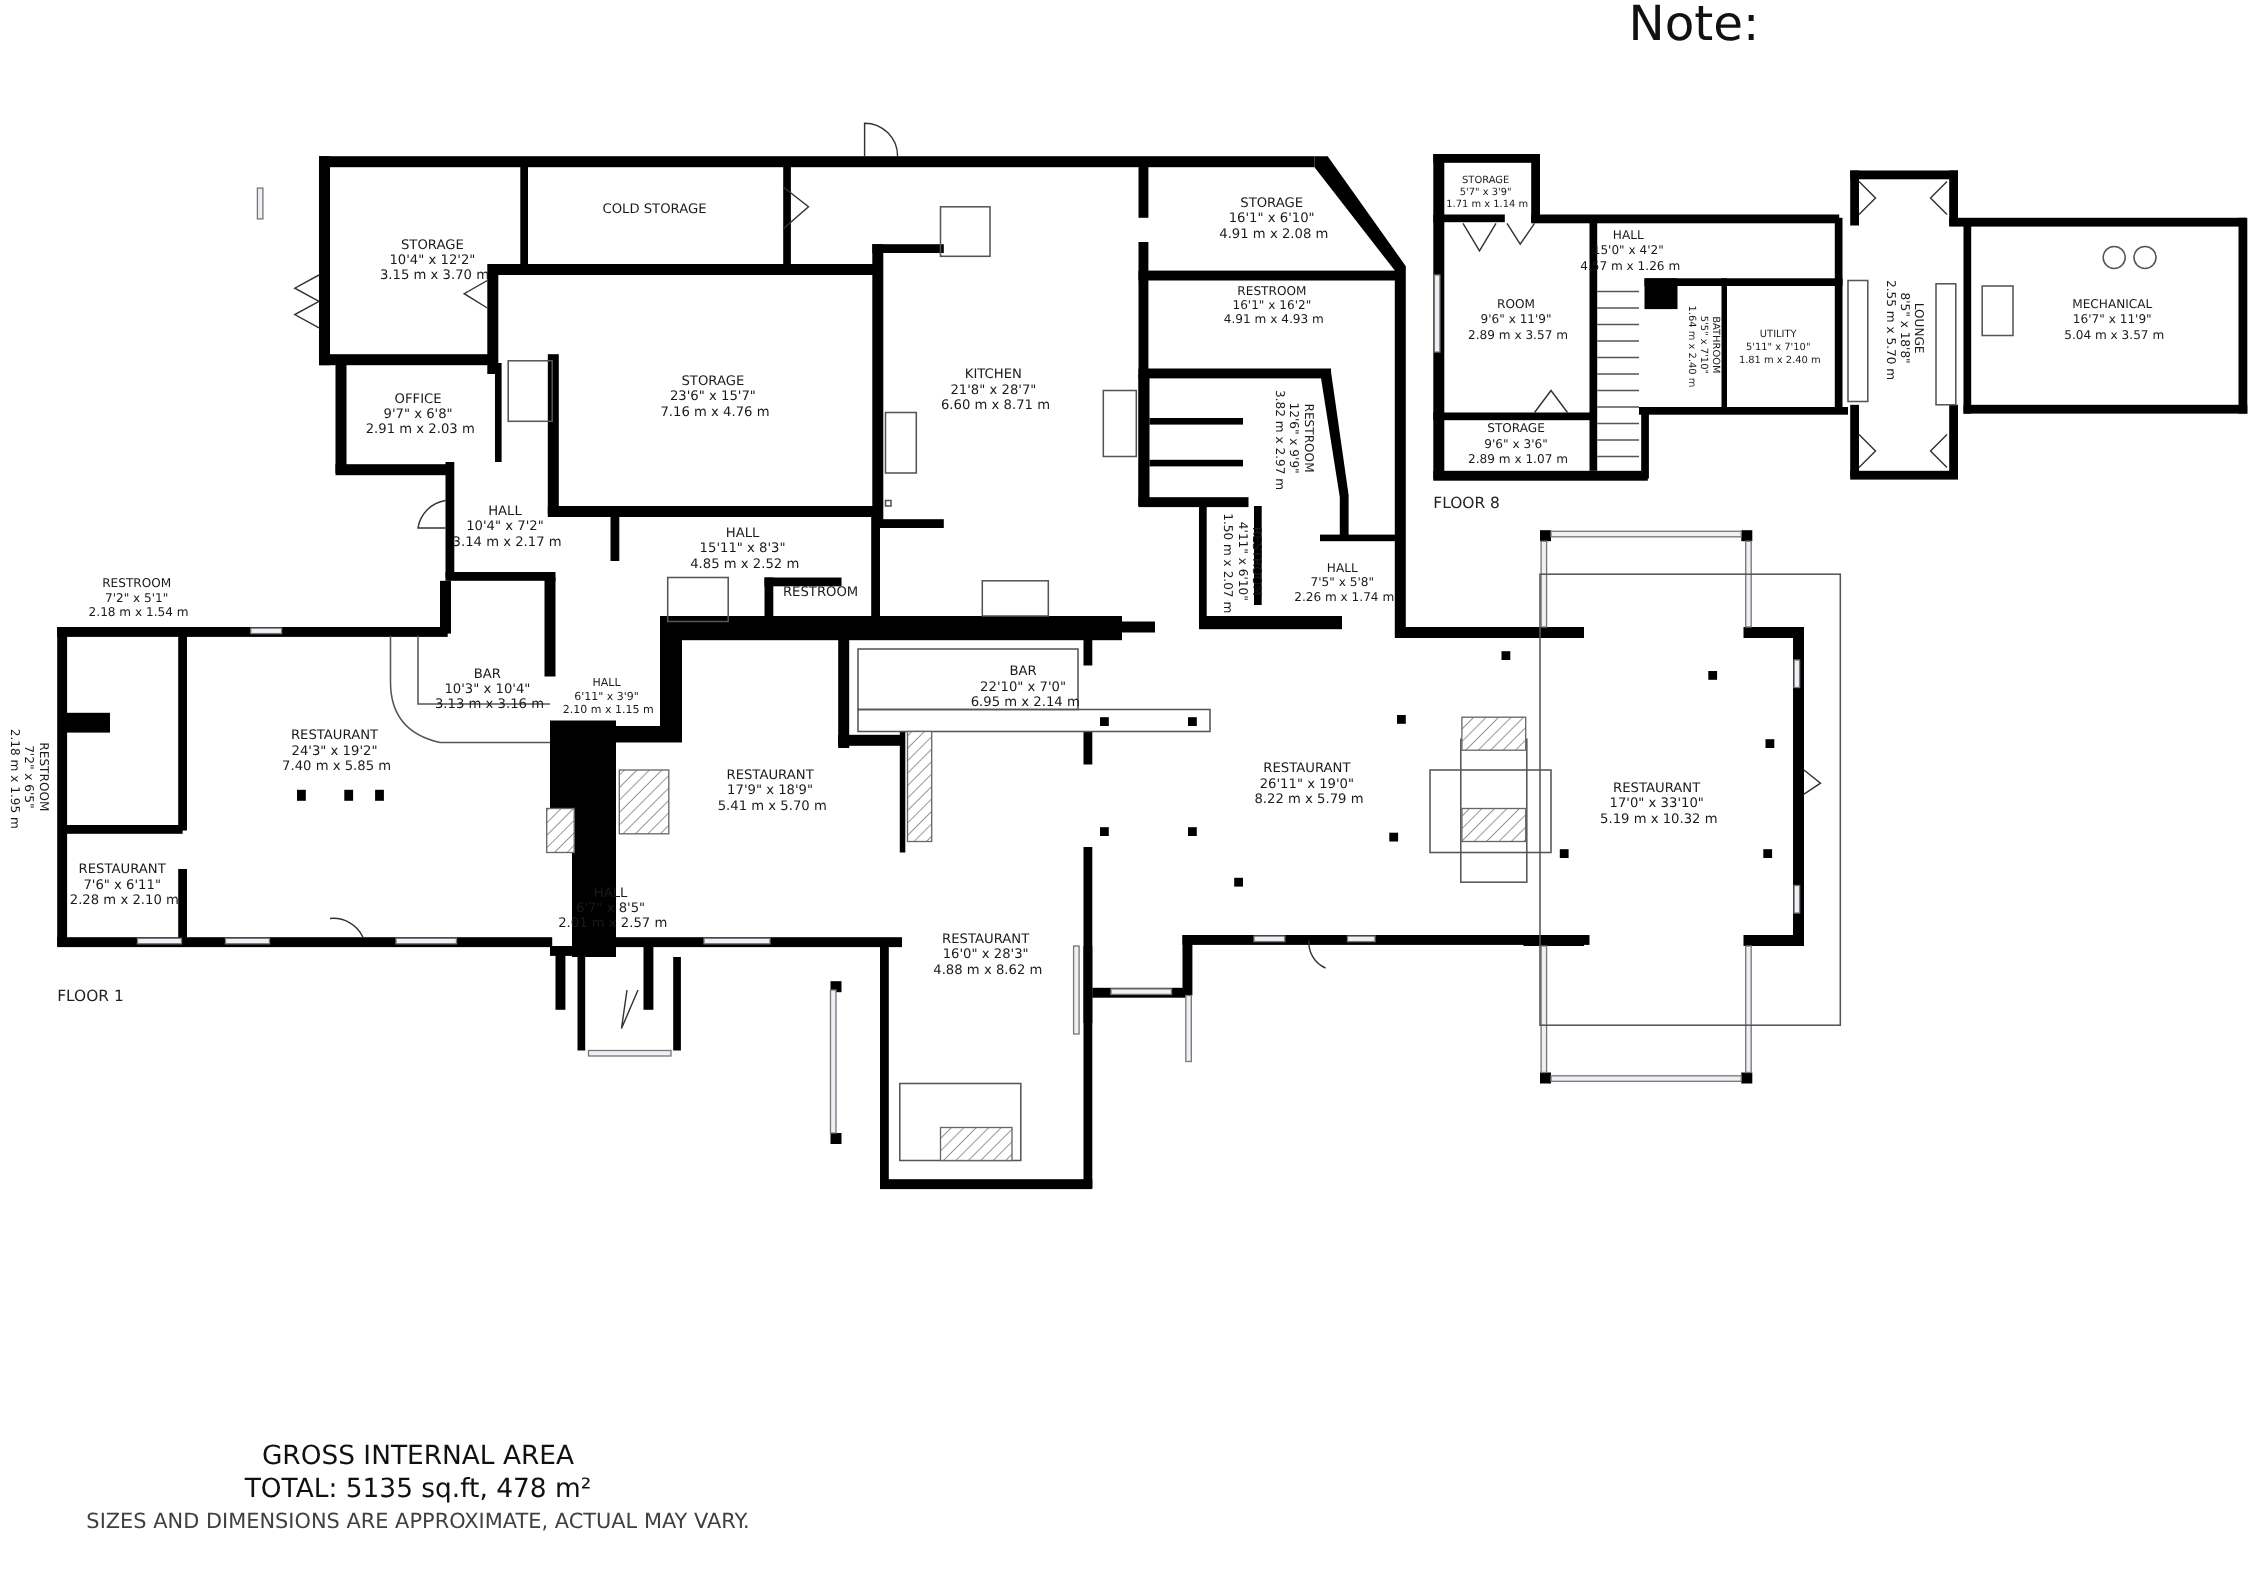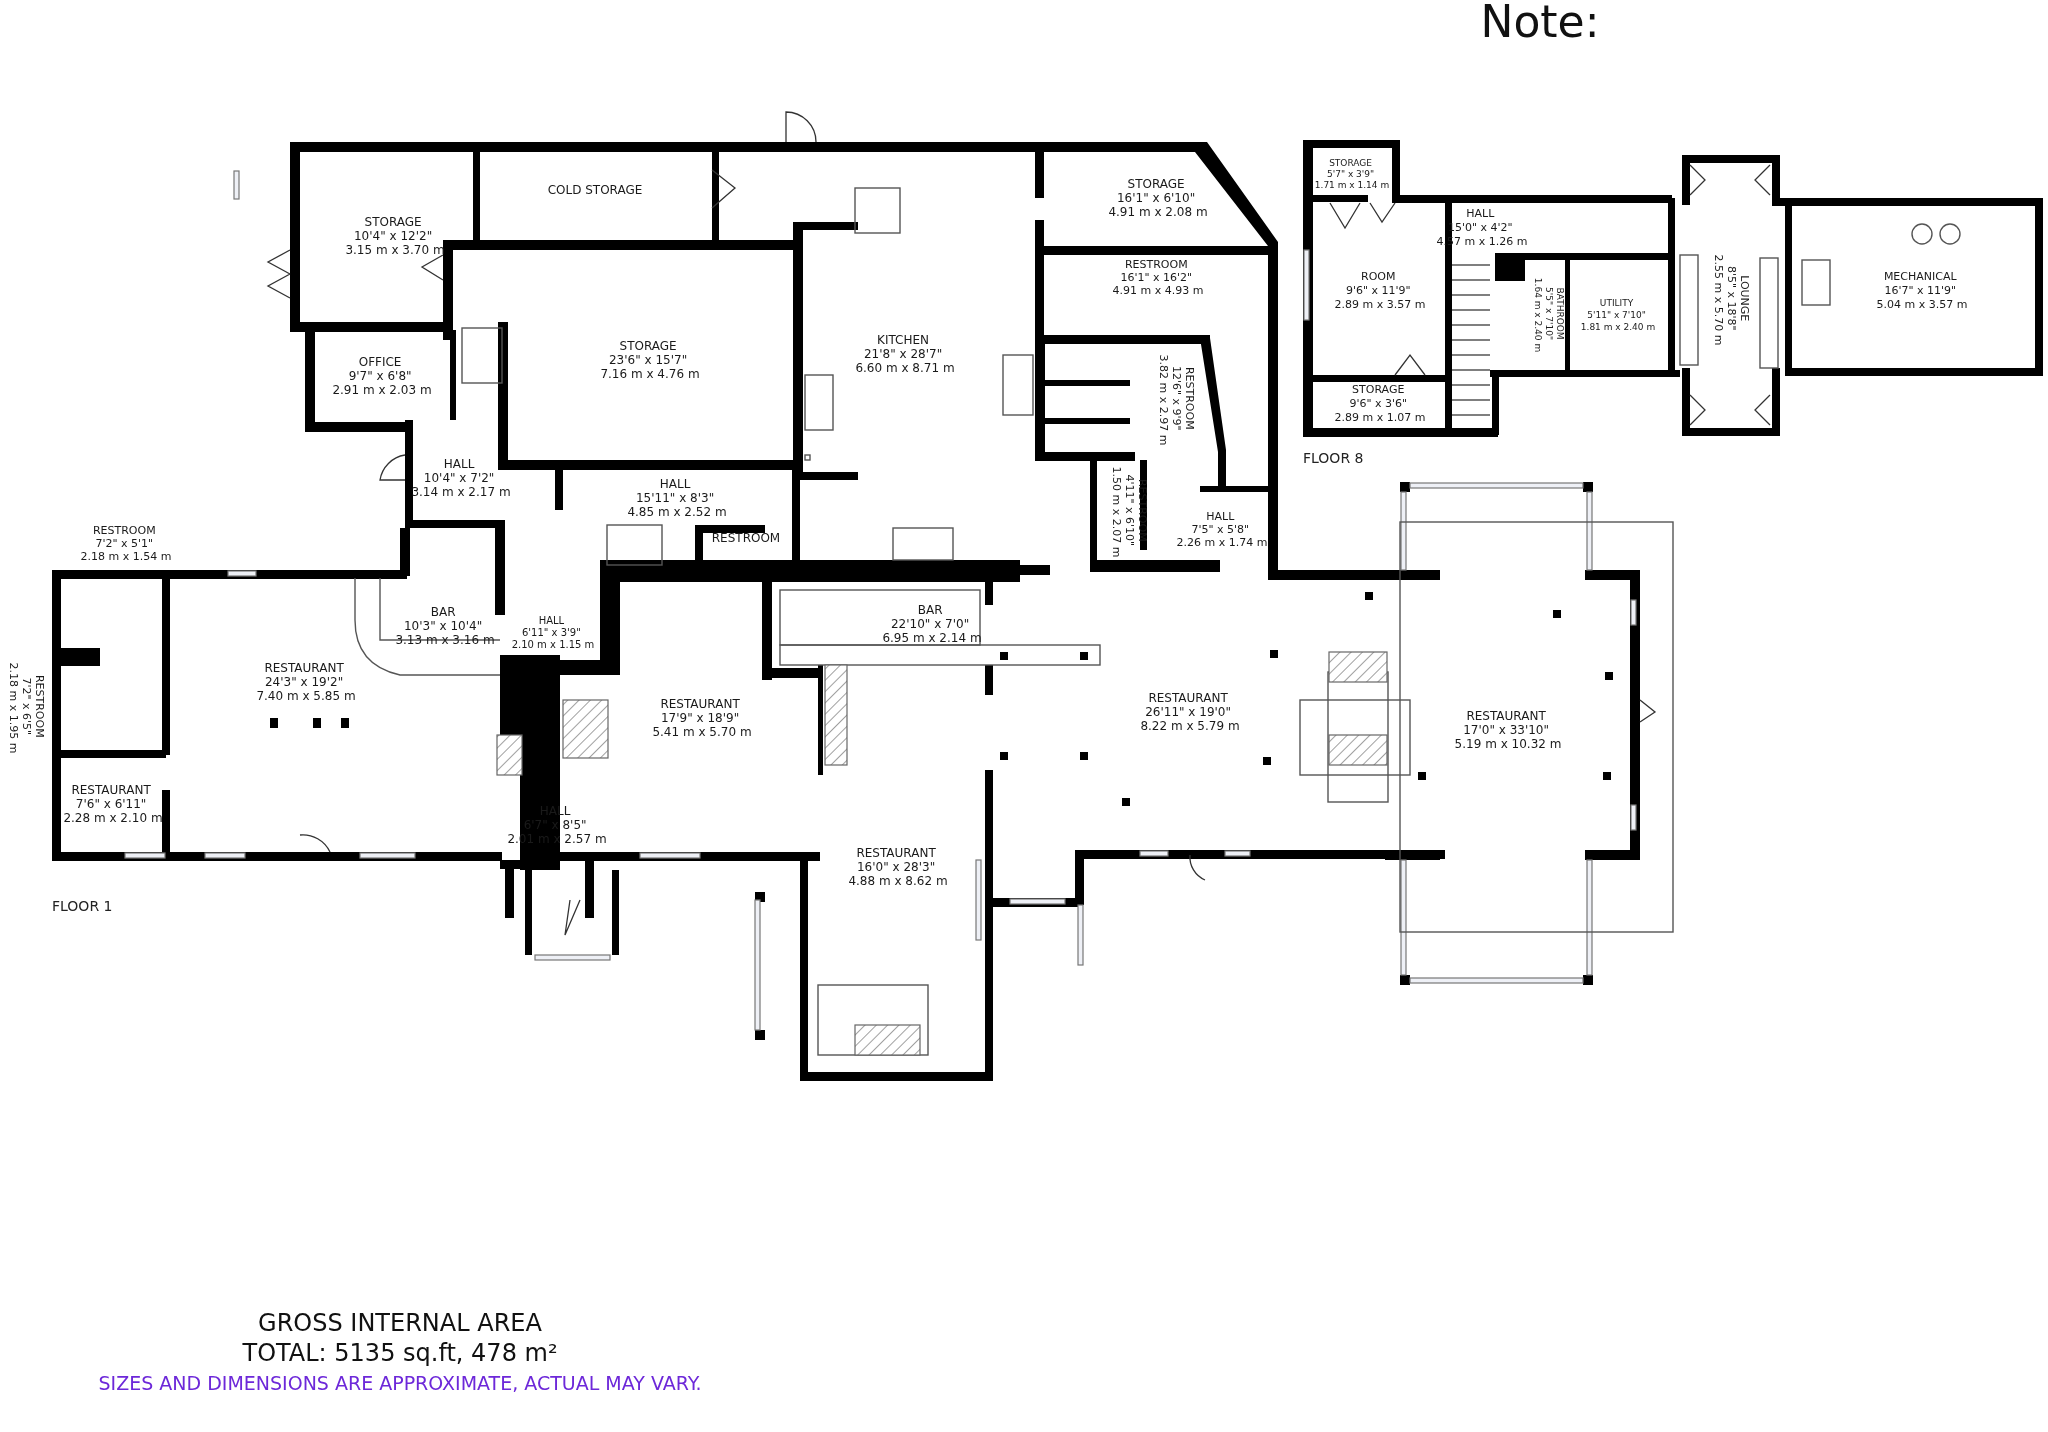--- a/index.html
+++ b/index.html
@@ -10,23 +10,23 @@
   .thin { fill: none; stroke: #555; stroke-width: 1.4; }
   .door { fill: none; stroke: #333; stroke-width: 1.3; }
   .win { fill: #eef0f6; stroke: #777; stroke-width: 1.2; }
   .hatch { fill: url(#hatch); stroke: #666; stroke-width: 1.2; }
   .col { fill: #000; }
   .rlabel { font-family: "DejaVu Sans", sans-serif; fill: #1a1a1a; text-anchor: middle; }
   .note { position: absolute; left: 1040px; top: 0px; width: 1000px; text-align: center;
           font-family: "DejaVu Sans", sans-serif; font-size: 44px; line-height: 44px; color: #111; }
   .note div { white-space: nowrap; }
   .area { position: absolute; left: 0; top: 1308px; width: 760px; text-align: center;
-          font-family: "DejaVu Sans", sans-serif; color: #111; padding-left: 20px; }
+          font-family: "DejaVu Sans", sans-serif; color: #111; }
   .area .l { font-size: 24px; line-height: 30px; white-space: nowrap; }
-  .area .d { font-size: 19px; line-height: 30px; color: #6d28d9; white-space: nowrap; }
+  .area .d { font-size: 19px; line-height: 30px; color: #404040; white-space: nowrap; }
   .floorlbl { position: absolute; font-size: 14px; color: #222; }
 </style>
 </head>
 <body>
 
 <div class="note">
   <div>Note:</div>
 </div>
 
 <svg id="plan" width="2048" height="1432" viewBox="0 0 2048 1432">

